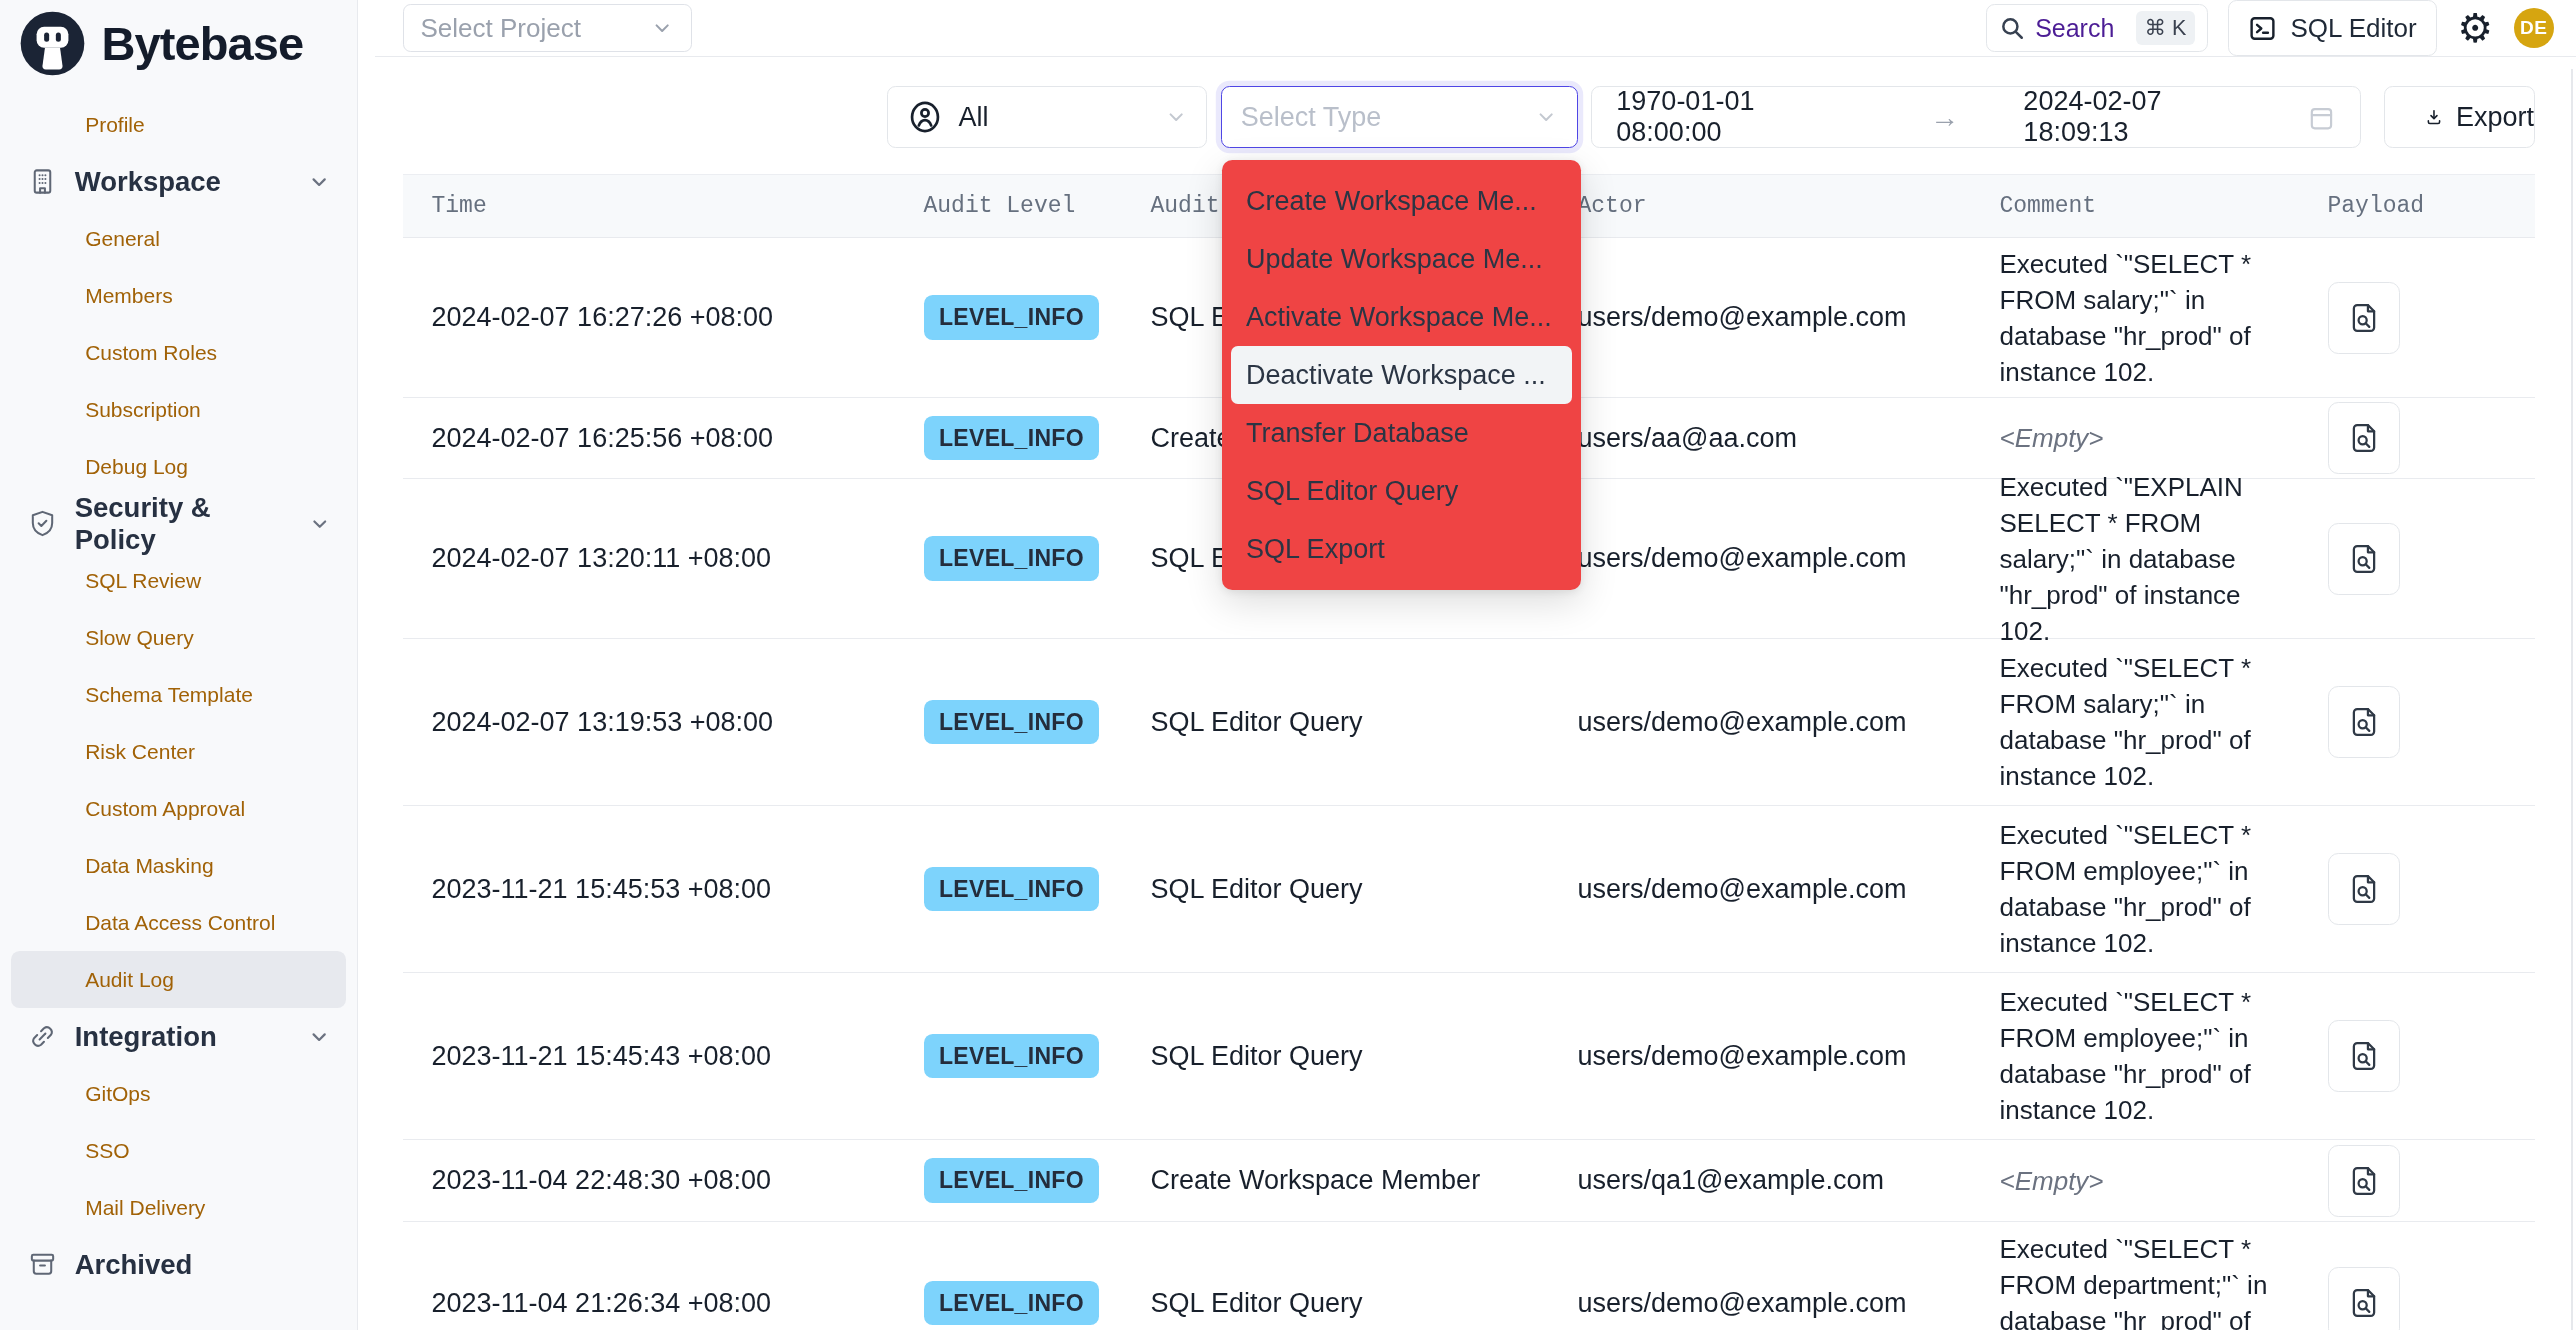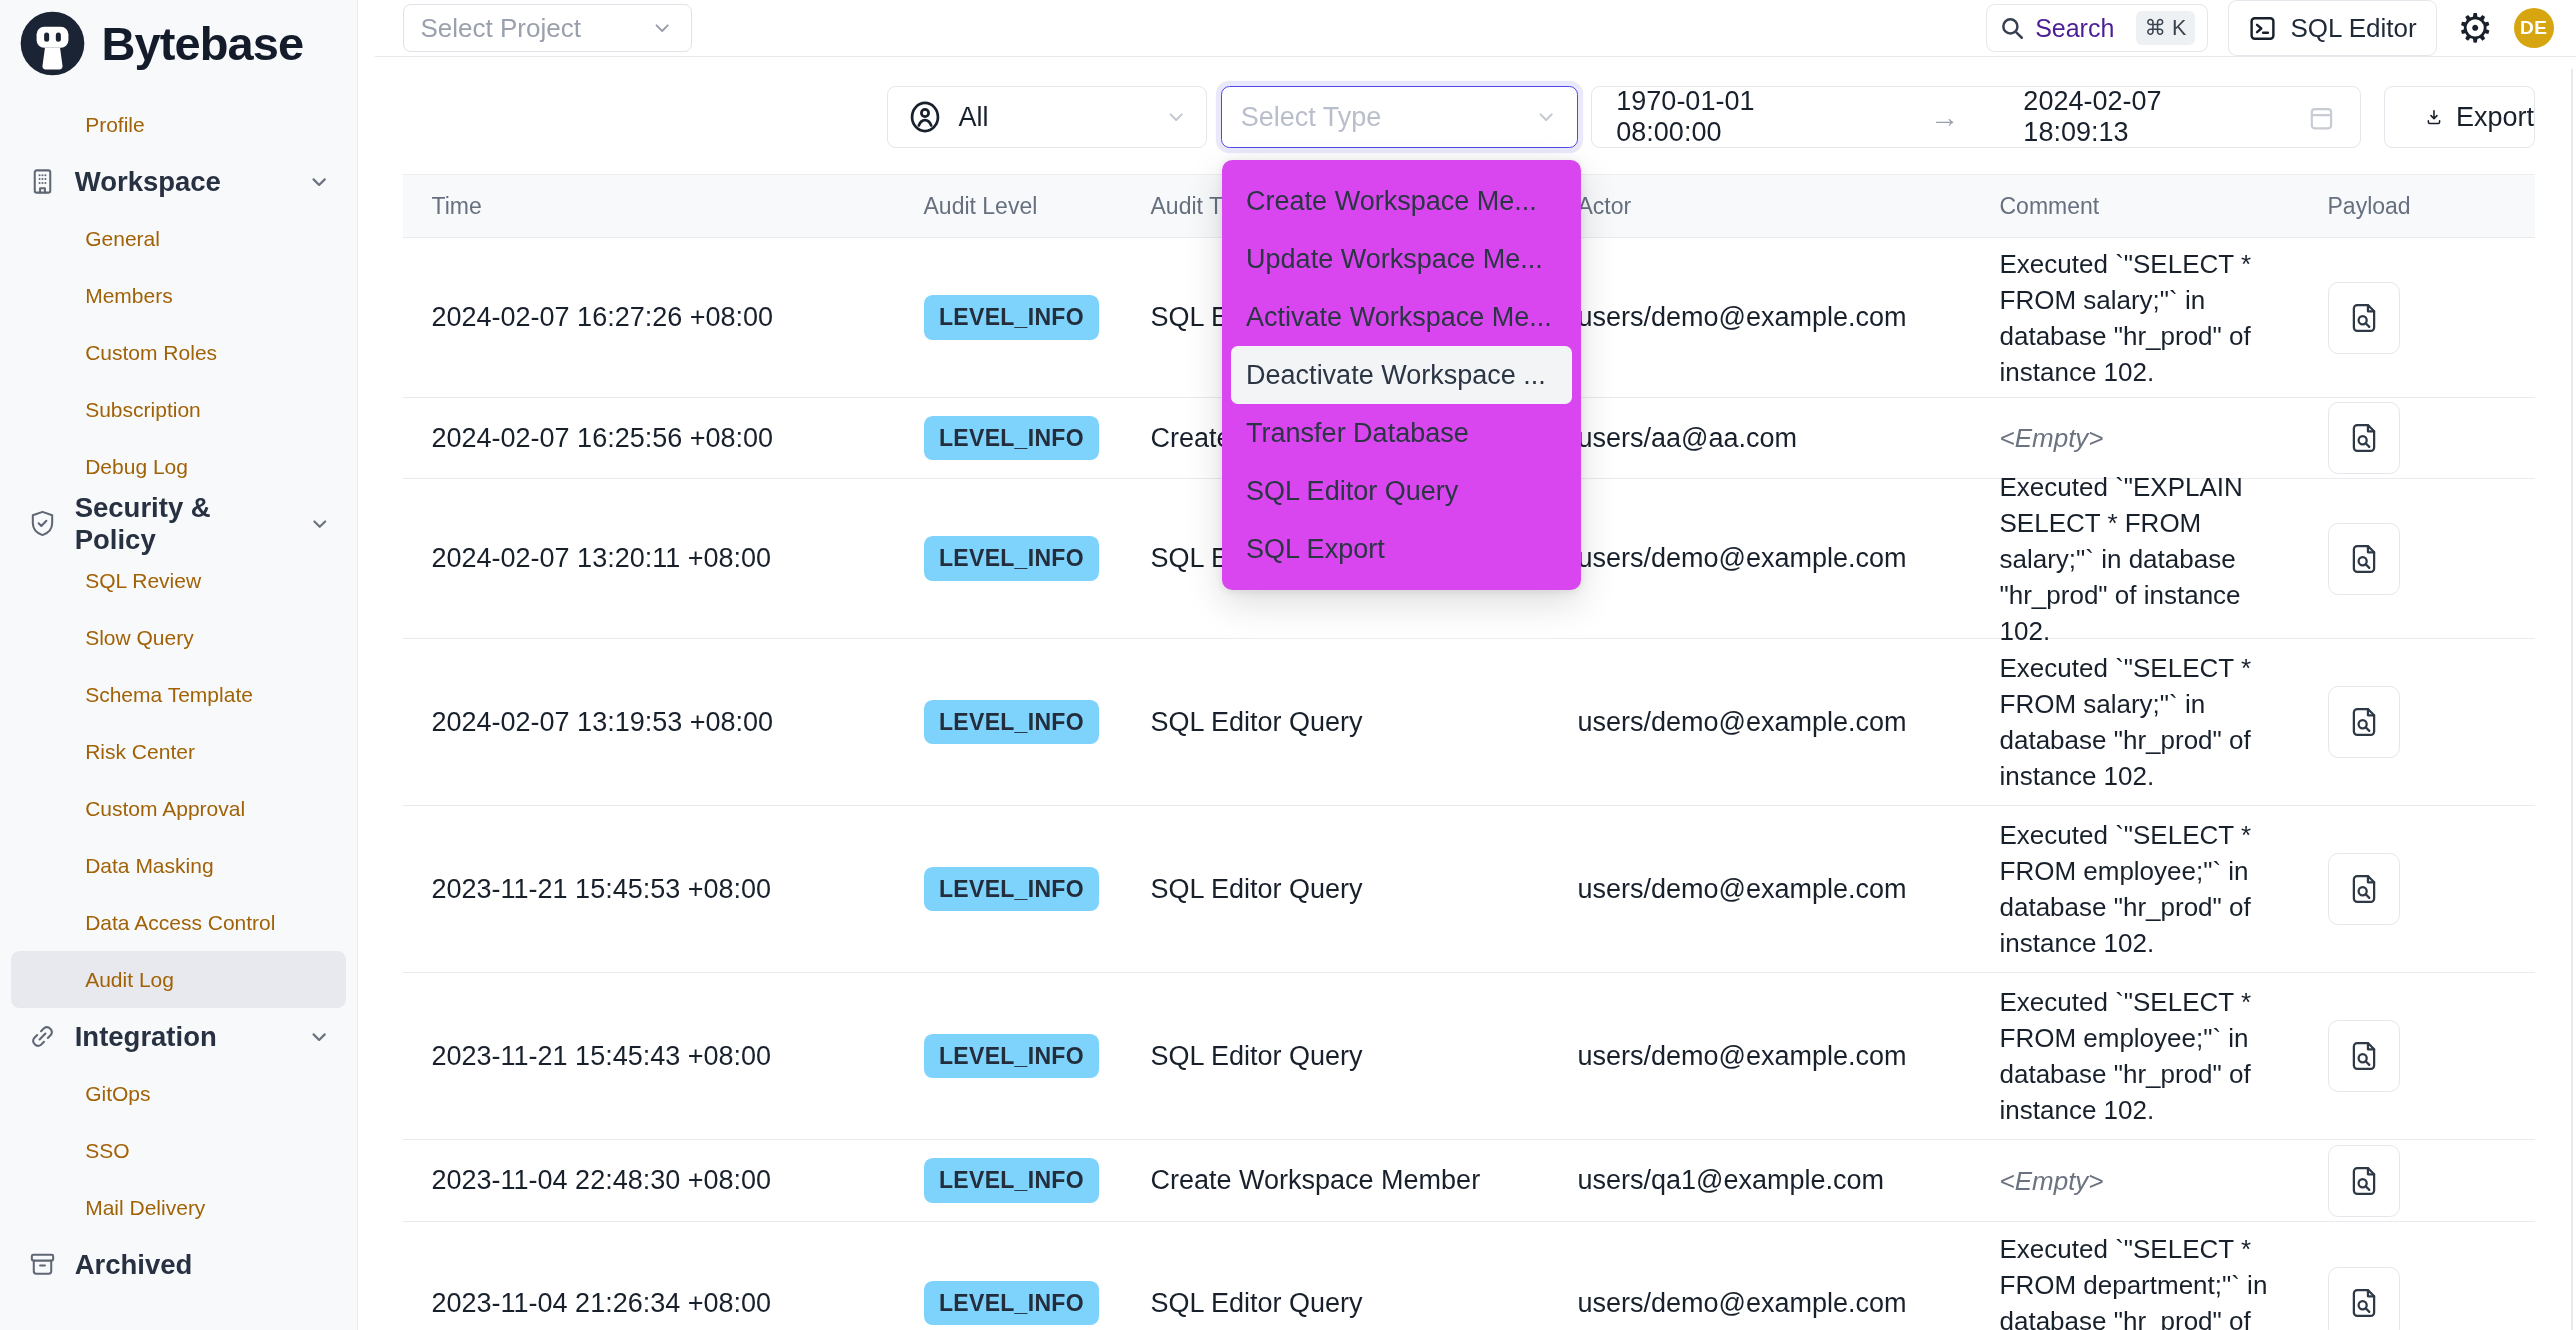--- a/index.html
+++ b/index.html
@@ -39,36 +39,36 @@
   .actor-label { font-size:27px; color:#18202c; }
   .type-select { width:357px; padding:0 19px; border:1.7px solid #4f46e5; box-shadow:0 0 0 5.2px rgba(79,70,229,0.12); }
   .type-ph { font-size:27px; color:#b9bfca; }
   .date-range { width:770px; padding:0 24px; font-size:27px; color:#18202c; margin-right:9px; }
   .date-arrow { margin:0 64px; font-size:29px; color:#9aa1ad; }
   .cal-icon { margin-left:34px; width:29px; height:29px; }
   .export-btn { width:151px; justify-content:center; gap:13px; font-size:27px; color:#18202c; }
 
   
   .audit-table { margin:26px 41px 0 27.5px; }
-  .thead { display:flex; align-items:center; height:64px; background:#f7f9fb; border-top:0.9px solid #eceef2; border-bottom:0.9px solid #e8eaee; font-size:23px; color:#66707f; }
+  .thead { display:flex; align-items:center; height:64px; background:#f7f9fb; border-top:0.9px solid #eceef2; border-bottom:0.9px solid #e8eaee; font-size:23px; color:#66707f;font-family:Liberation Mono, monospace; }
   .trow { display:flex; align-items:center; border-bottom:0.9px solid #e9ebef; }
   .c-time { flex:0 0 521px; padding-left:29px; }
   .c-level { flex:0 0 227px; }
   .c-type { flex:0 0 427px; }
   .c-actor { flex:0 0 422px; }
   .c-comment { flex:0 0 328px; padding-right:38px; }
   .c-payload { flex:1; }
   .cell { font-size:27px; color:#18202c; }
   .badge { display:inline-block; background:#7dd3fc; border-radius:8.6px; padding:8.6px 15.5px; font-size:23px; font-weight:700; color:#242d3c; letter-spacing:0.3px; }
   .c-comment.cell { font-size:26px; line-height:36px; }
   .empty { font-style:italic; color:#6b7280; }
   .payload-btn { width:72px; height:72px; border:0.9px solid #e3e6ea; border-radius:10.3px; background:#fff; display:flex; align-items:center; justify-content:center; cursor:pointer; }
 
   
-  .type-menu { position:absolute; left:1222px; top:160px; width:359px; padding:12px 0; background:#d946ef; border-radius:10.3px; box-shadow:0 12px 38px rgba(0,0,0,0.14), 0 1.7px 8.6px rgba(0,0,0,0.08); z-index:60; }
+  .type-menu { position:absolute; left:1222px; top:160px; width:359px; padding:12px 0; background:#ef4444; border-radius:10.3px; box-shadow:0 12px 38px rgba(0,0,0,0.14), 0 1.7px 8.6px rgba(0,0,0,0.08); z-index:60; }
   .type-menu-item { height:58px; display:flex; align-items:center; margin:0 8.6px; padding:0 15.5px; border-radius:6.9px; font-size:27px; color:#2b3544; }
   .type-menu-item.active { background:#f2f4f6; }
 
   .scroll-edge { position:absolute; right:3.4px; top:69px; bottom:0; width:1.7px; background:#e6e8ec; }
 
   svg { display:block; }
 </style>
 </head>
 <body>
 

